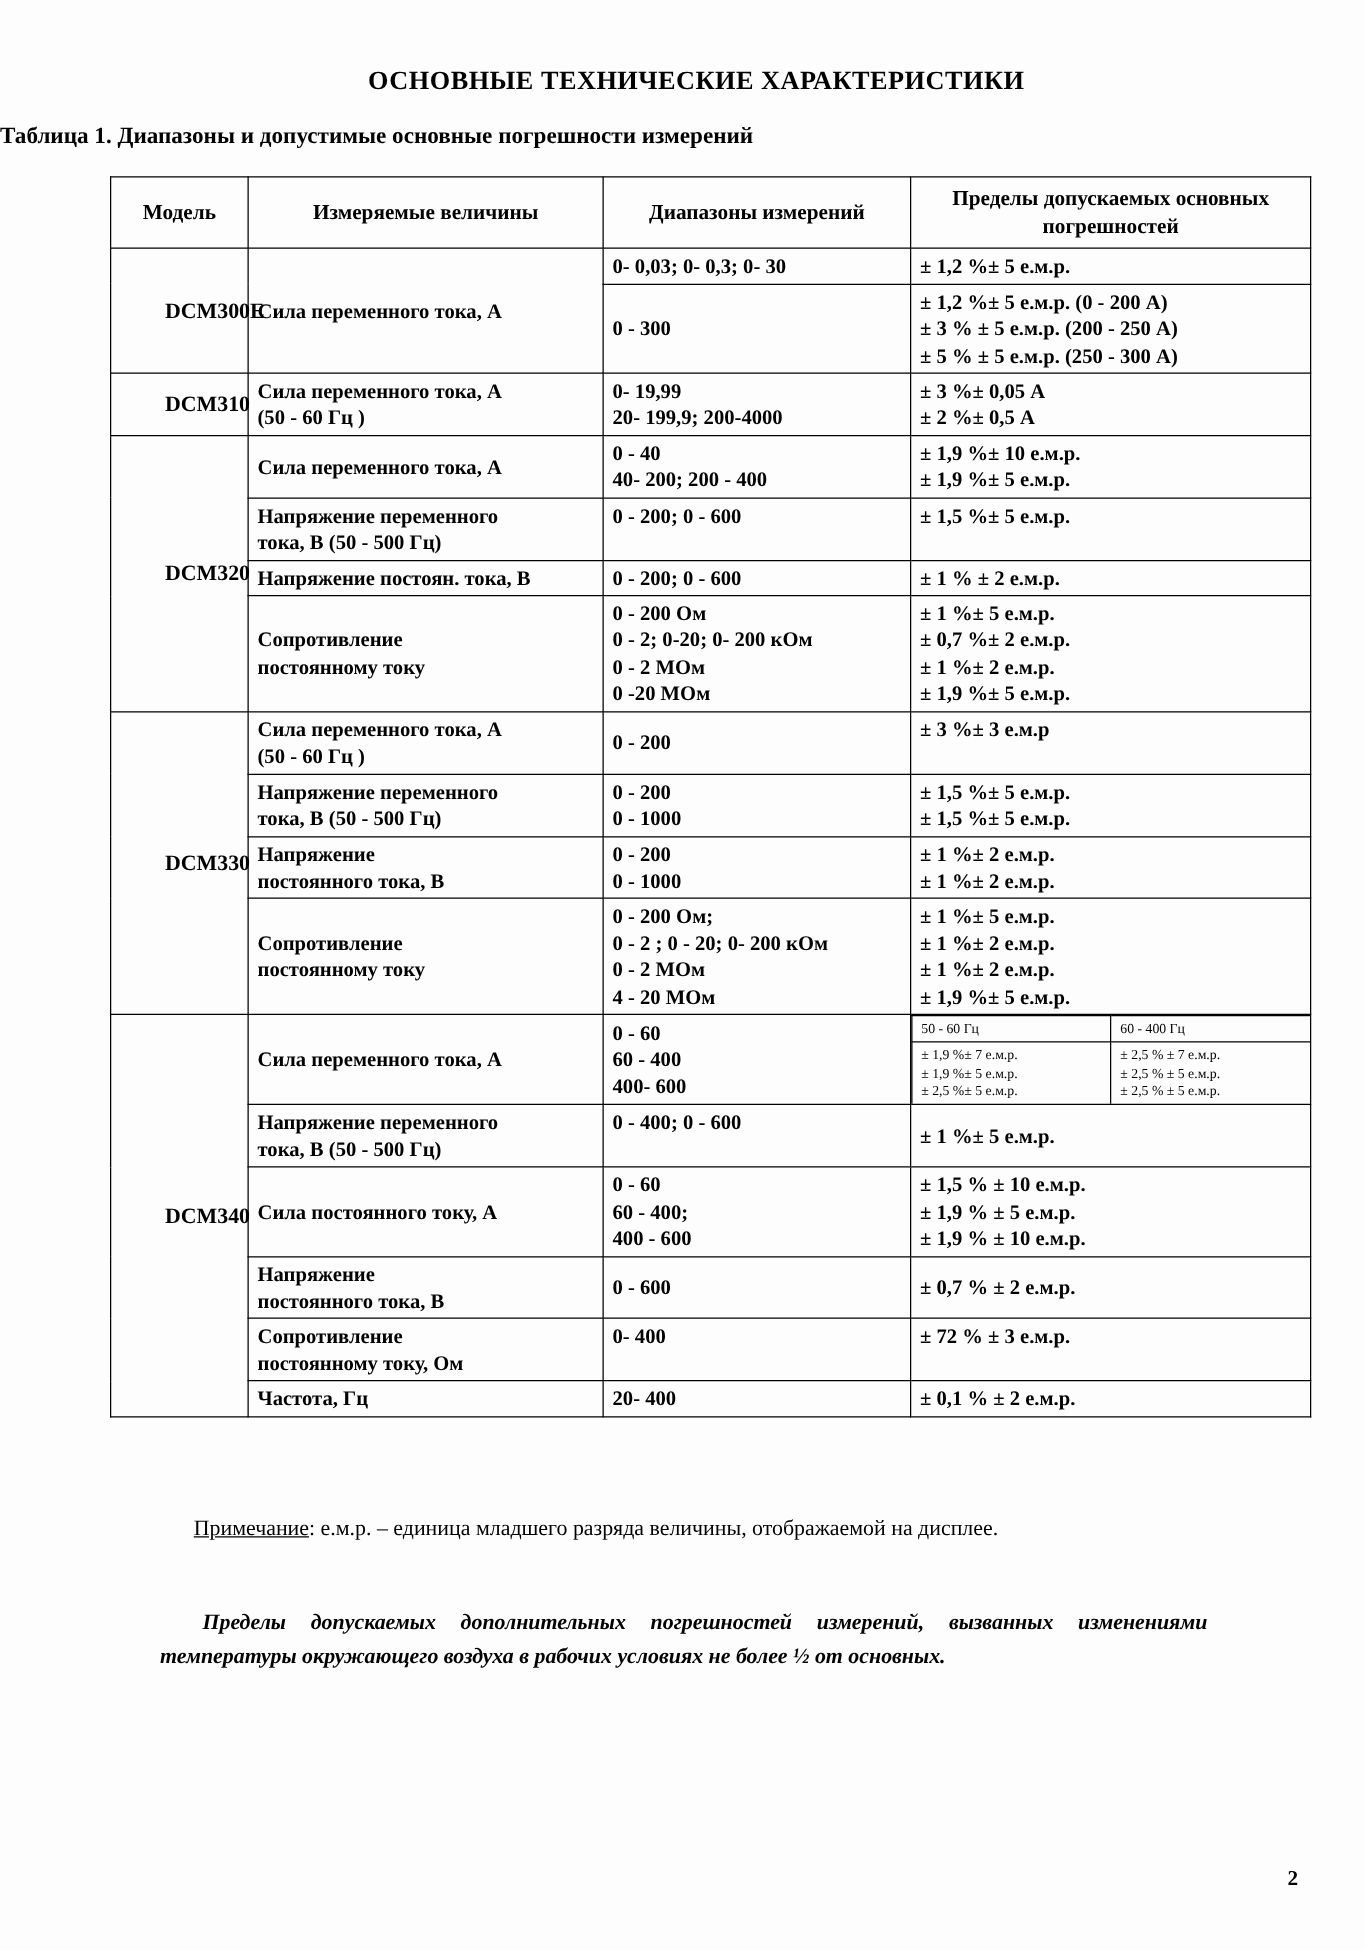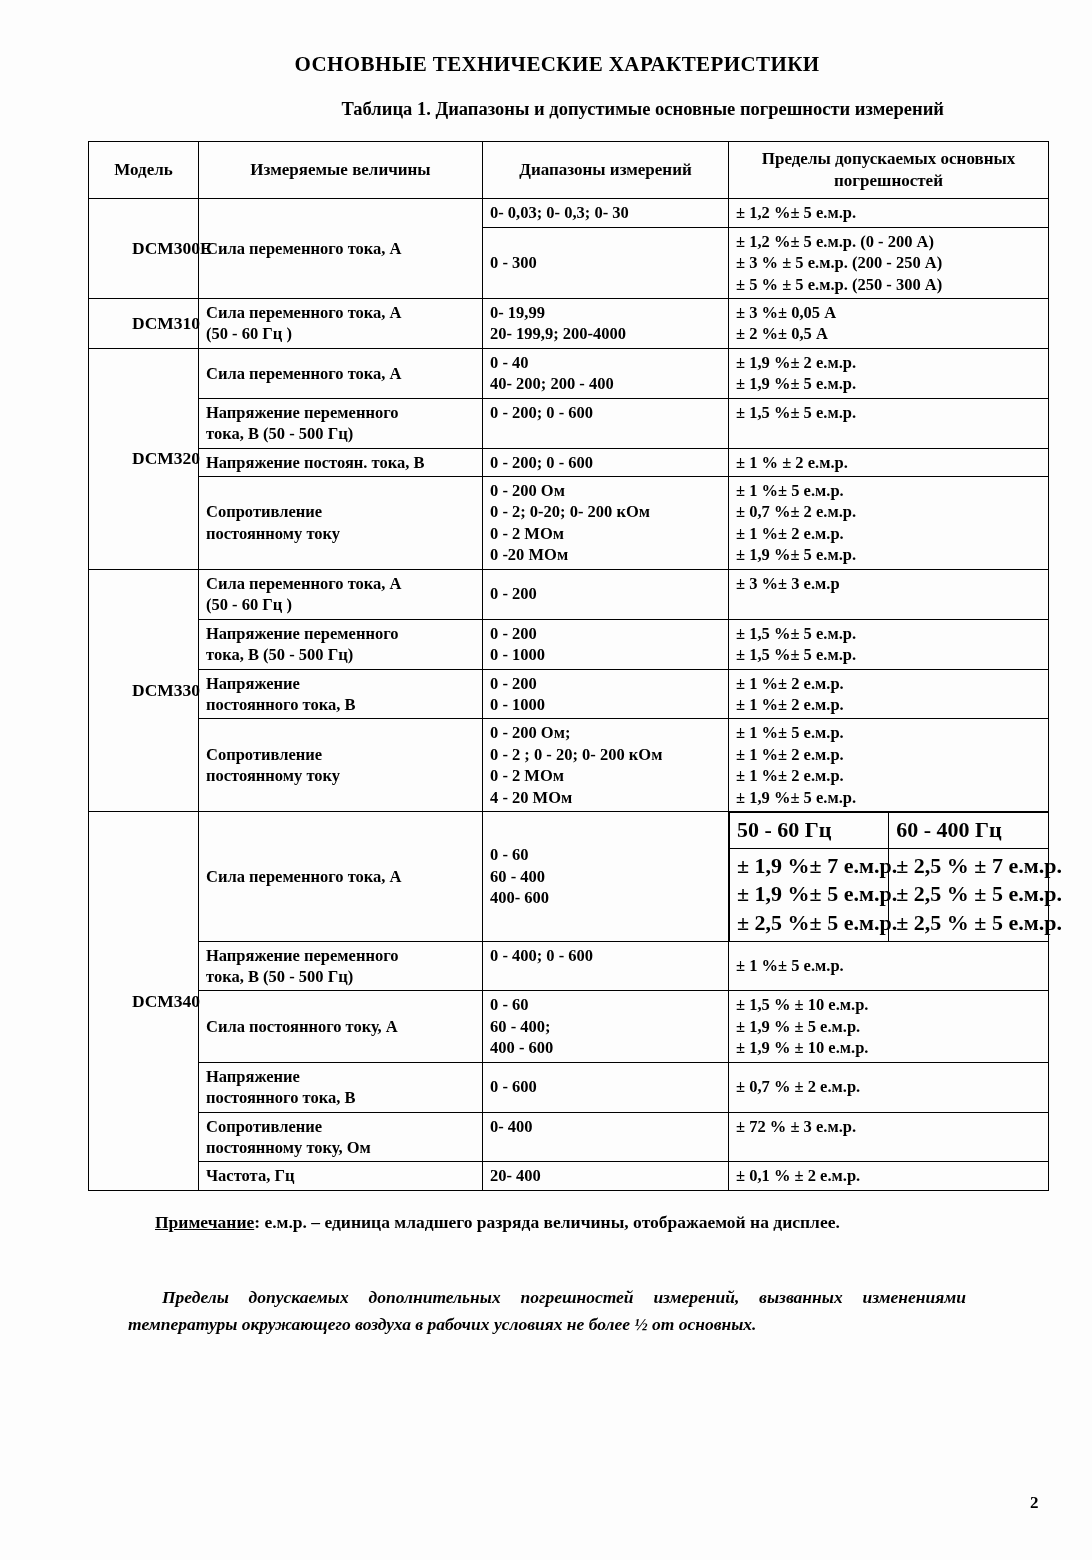--- a/index.html
+++ b/index.html
@@ -30,21 +30,21 @@
     font-size: 21px;
     font-weight: bold;
     letter-spacing: 0.4px;
     margin-left: 11px;
   }
   .table-caption {
     position: absolute;
     top: 99px;
     left: 0;
     width: 944px;
-    text-align: right;
+    text-align: left;
     font-size: 18.5px;
     font-weight: bold;
   }
 
   table.spec {
     position: absolute;
     top: 141px;
     left: 88px;
     width: 960px;
     border-collapse: collapse;
@@ -79,40 +79,40 @@
   .subtable {
     width: 100%;
     border-collapse: collapse;
     table-layout: fixed;
   }
   .subtable td {
     border: 0;
     border-right: 1.6px solid #000;
     border-bottom: 1.6px solid #000;
     padding: 3px 6px 3px 7px;
-    font-size: 22px;
-    font-weight: bold;
+    font-size: 11px;
+    font-weight: normal;
     line-height: 1.30;
     vertical-align: top;
   }
   .subtable td.last {
     border-right: 0;
   }
   .subtable tr.lastrow td {
     border-bottom: 0;
   }
   .ln { display: block; white-space: nowrap; }
 
   .note {
     position: absolute;
     top: 1212px;
     left: 155px;
     width: 880px;
     font-size: 17.5px;
-    font-weight: bold;
+    font-weight: normal;
   }
   .note u { text-decoration: underline; }
 
   .para {
     position: absolute;
     top: 1284px;
     left: 128px;
     width: 838px;
     font-size: 17.5px;
     font-weight: bold;
@@ -186,21 +186,21 @@
     </tr>
 
     <tr>
       <td class="model" rowspan="4">DCM320</td>
       <td class="mid">Сила переменного тока, А</td>
       <td>
         <span class="ln">0 - 40</span>
         <span class="ln">40- 200; 200 - 400</span>
       </td>
       <td>
-        <span class="ln">± 1,9  %± 2 е.м.р.</span>
+        <span class="ln">± 1,9  %± 10 е.м.р.</span>
         <span class="ln">± 1,9 %± 5 е.м.р.</span>
       </td>
     </tr>
     <tr>
       <td>
         <span class="ln">Напряжение  переменного</span>
         <span class="ln">тока, В (50 - 500 Гц)</span>
       </td>
       <td>0 - 200;  0 - 600</td>
       <td>± 1,5 %± 5 е.м.р.</td>

